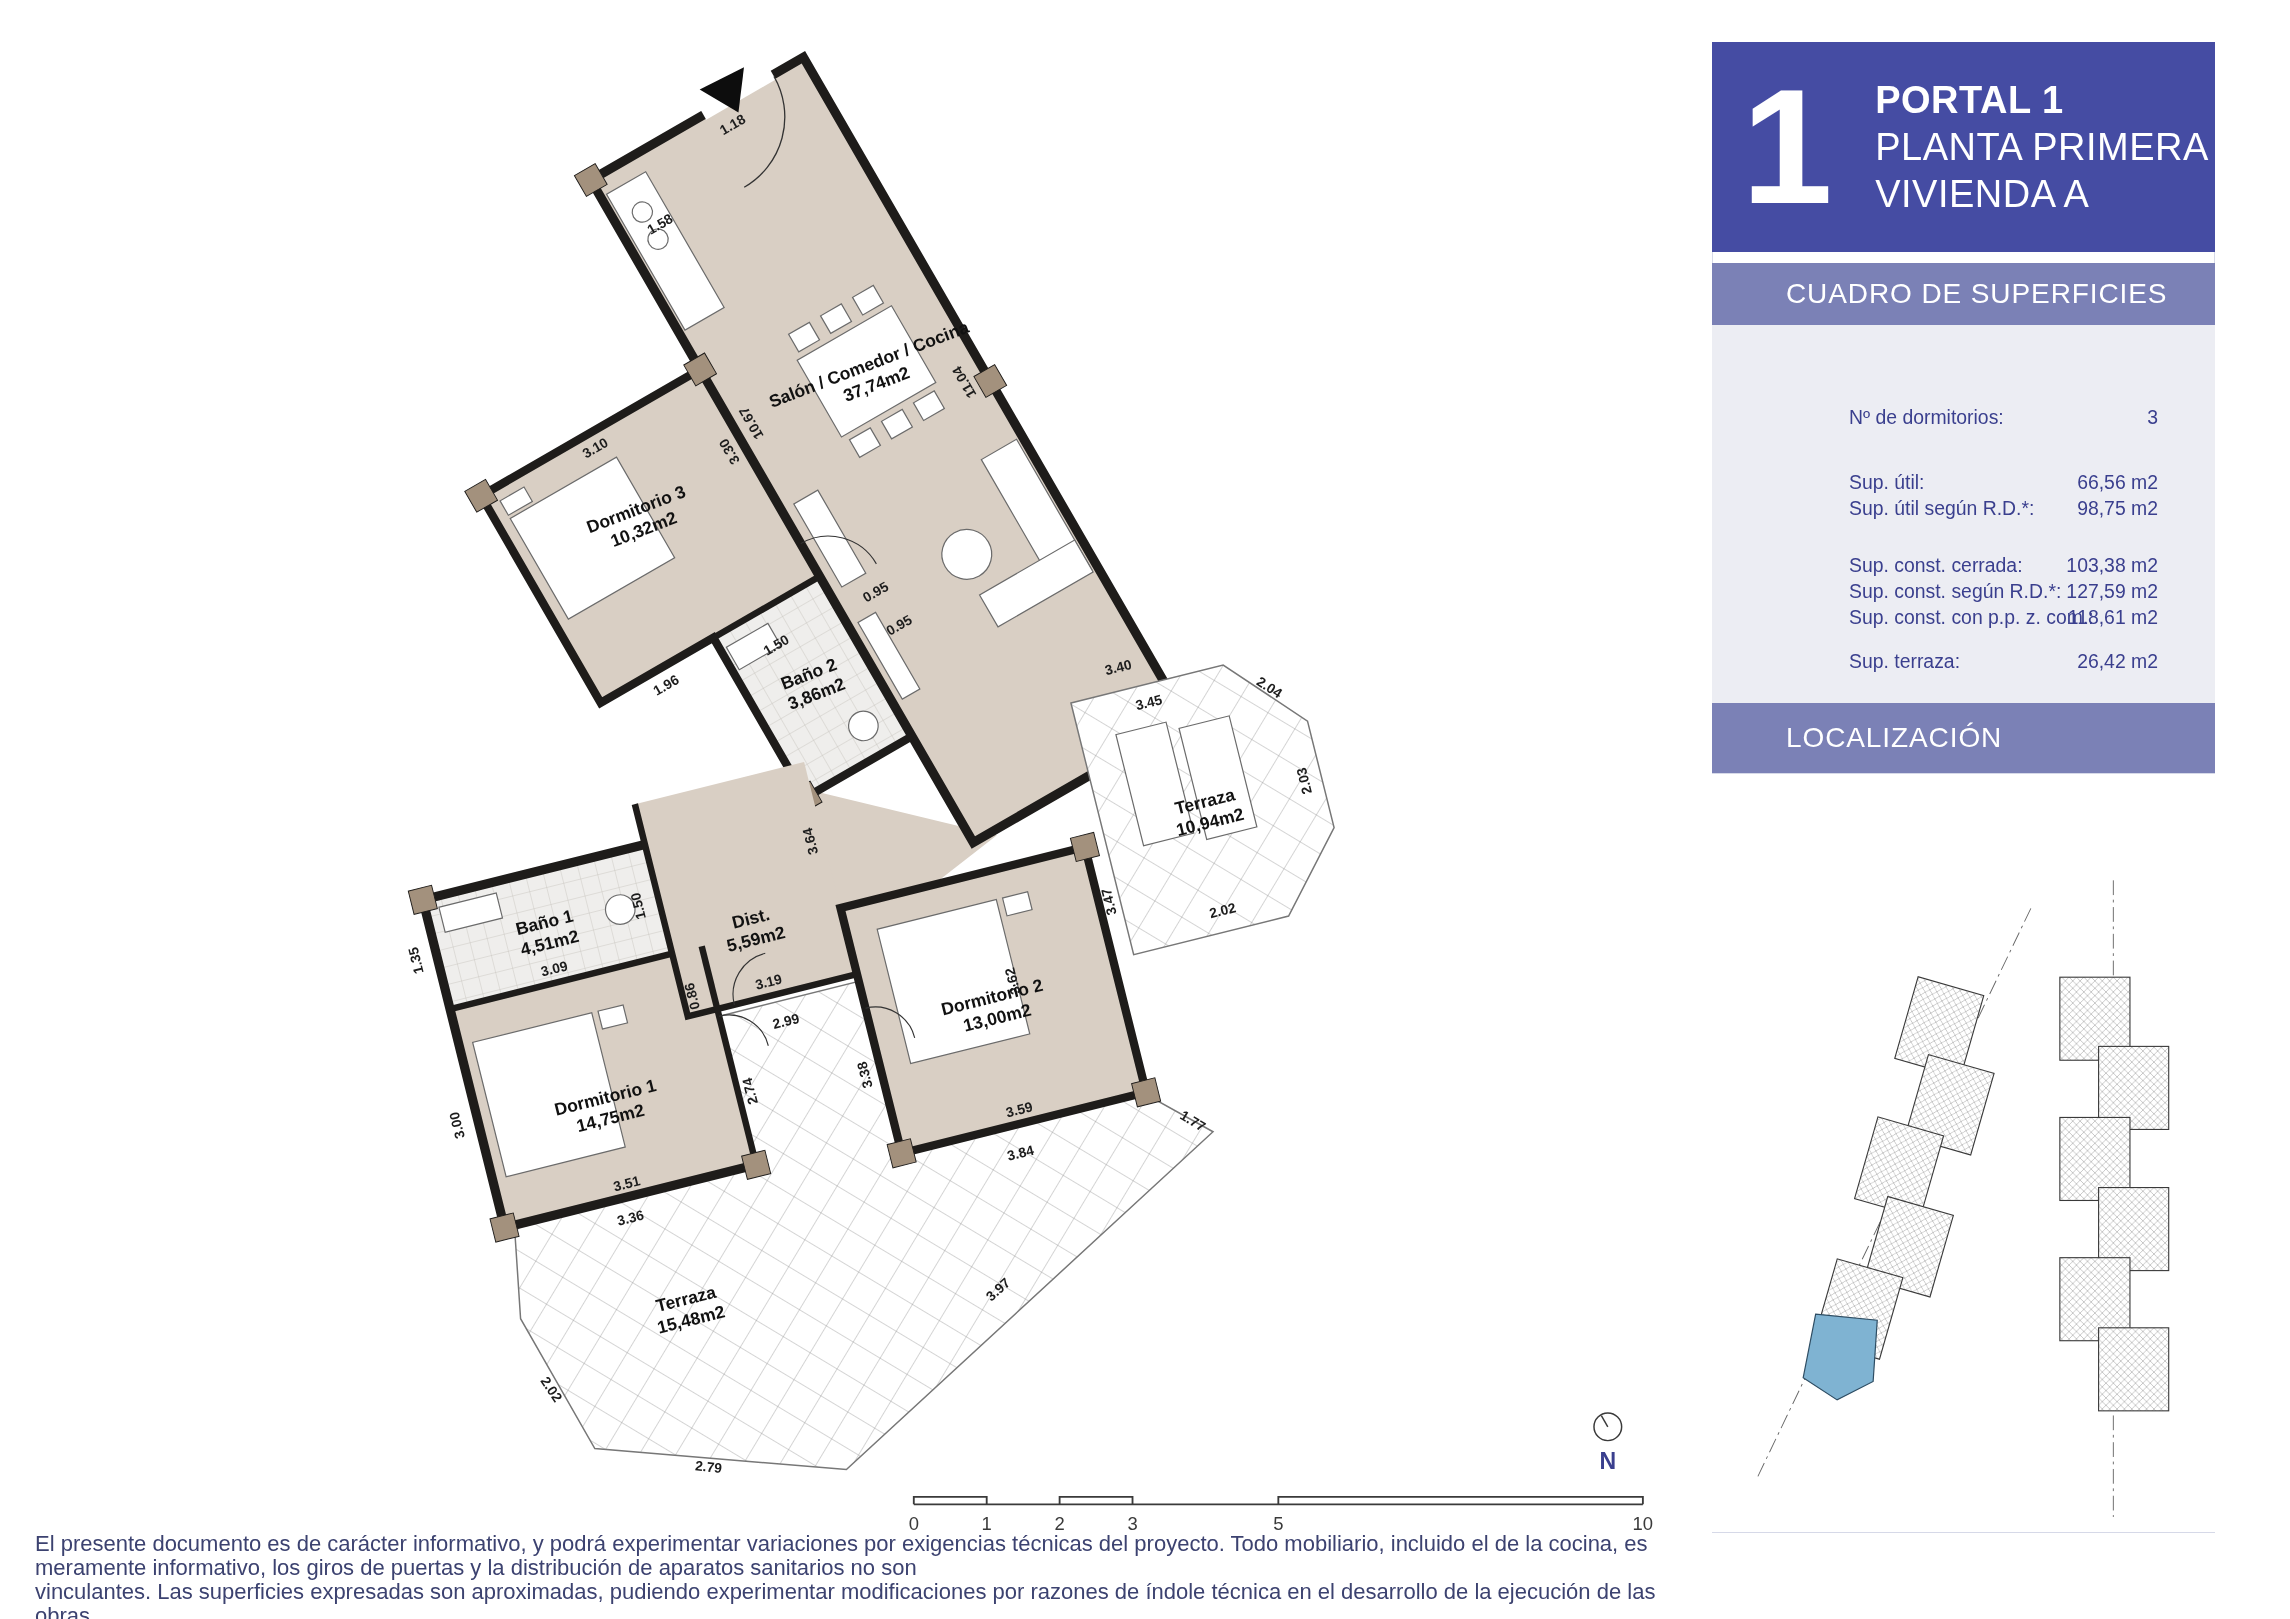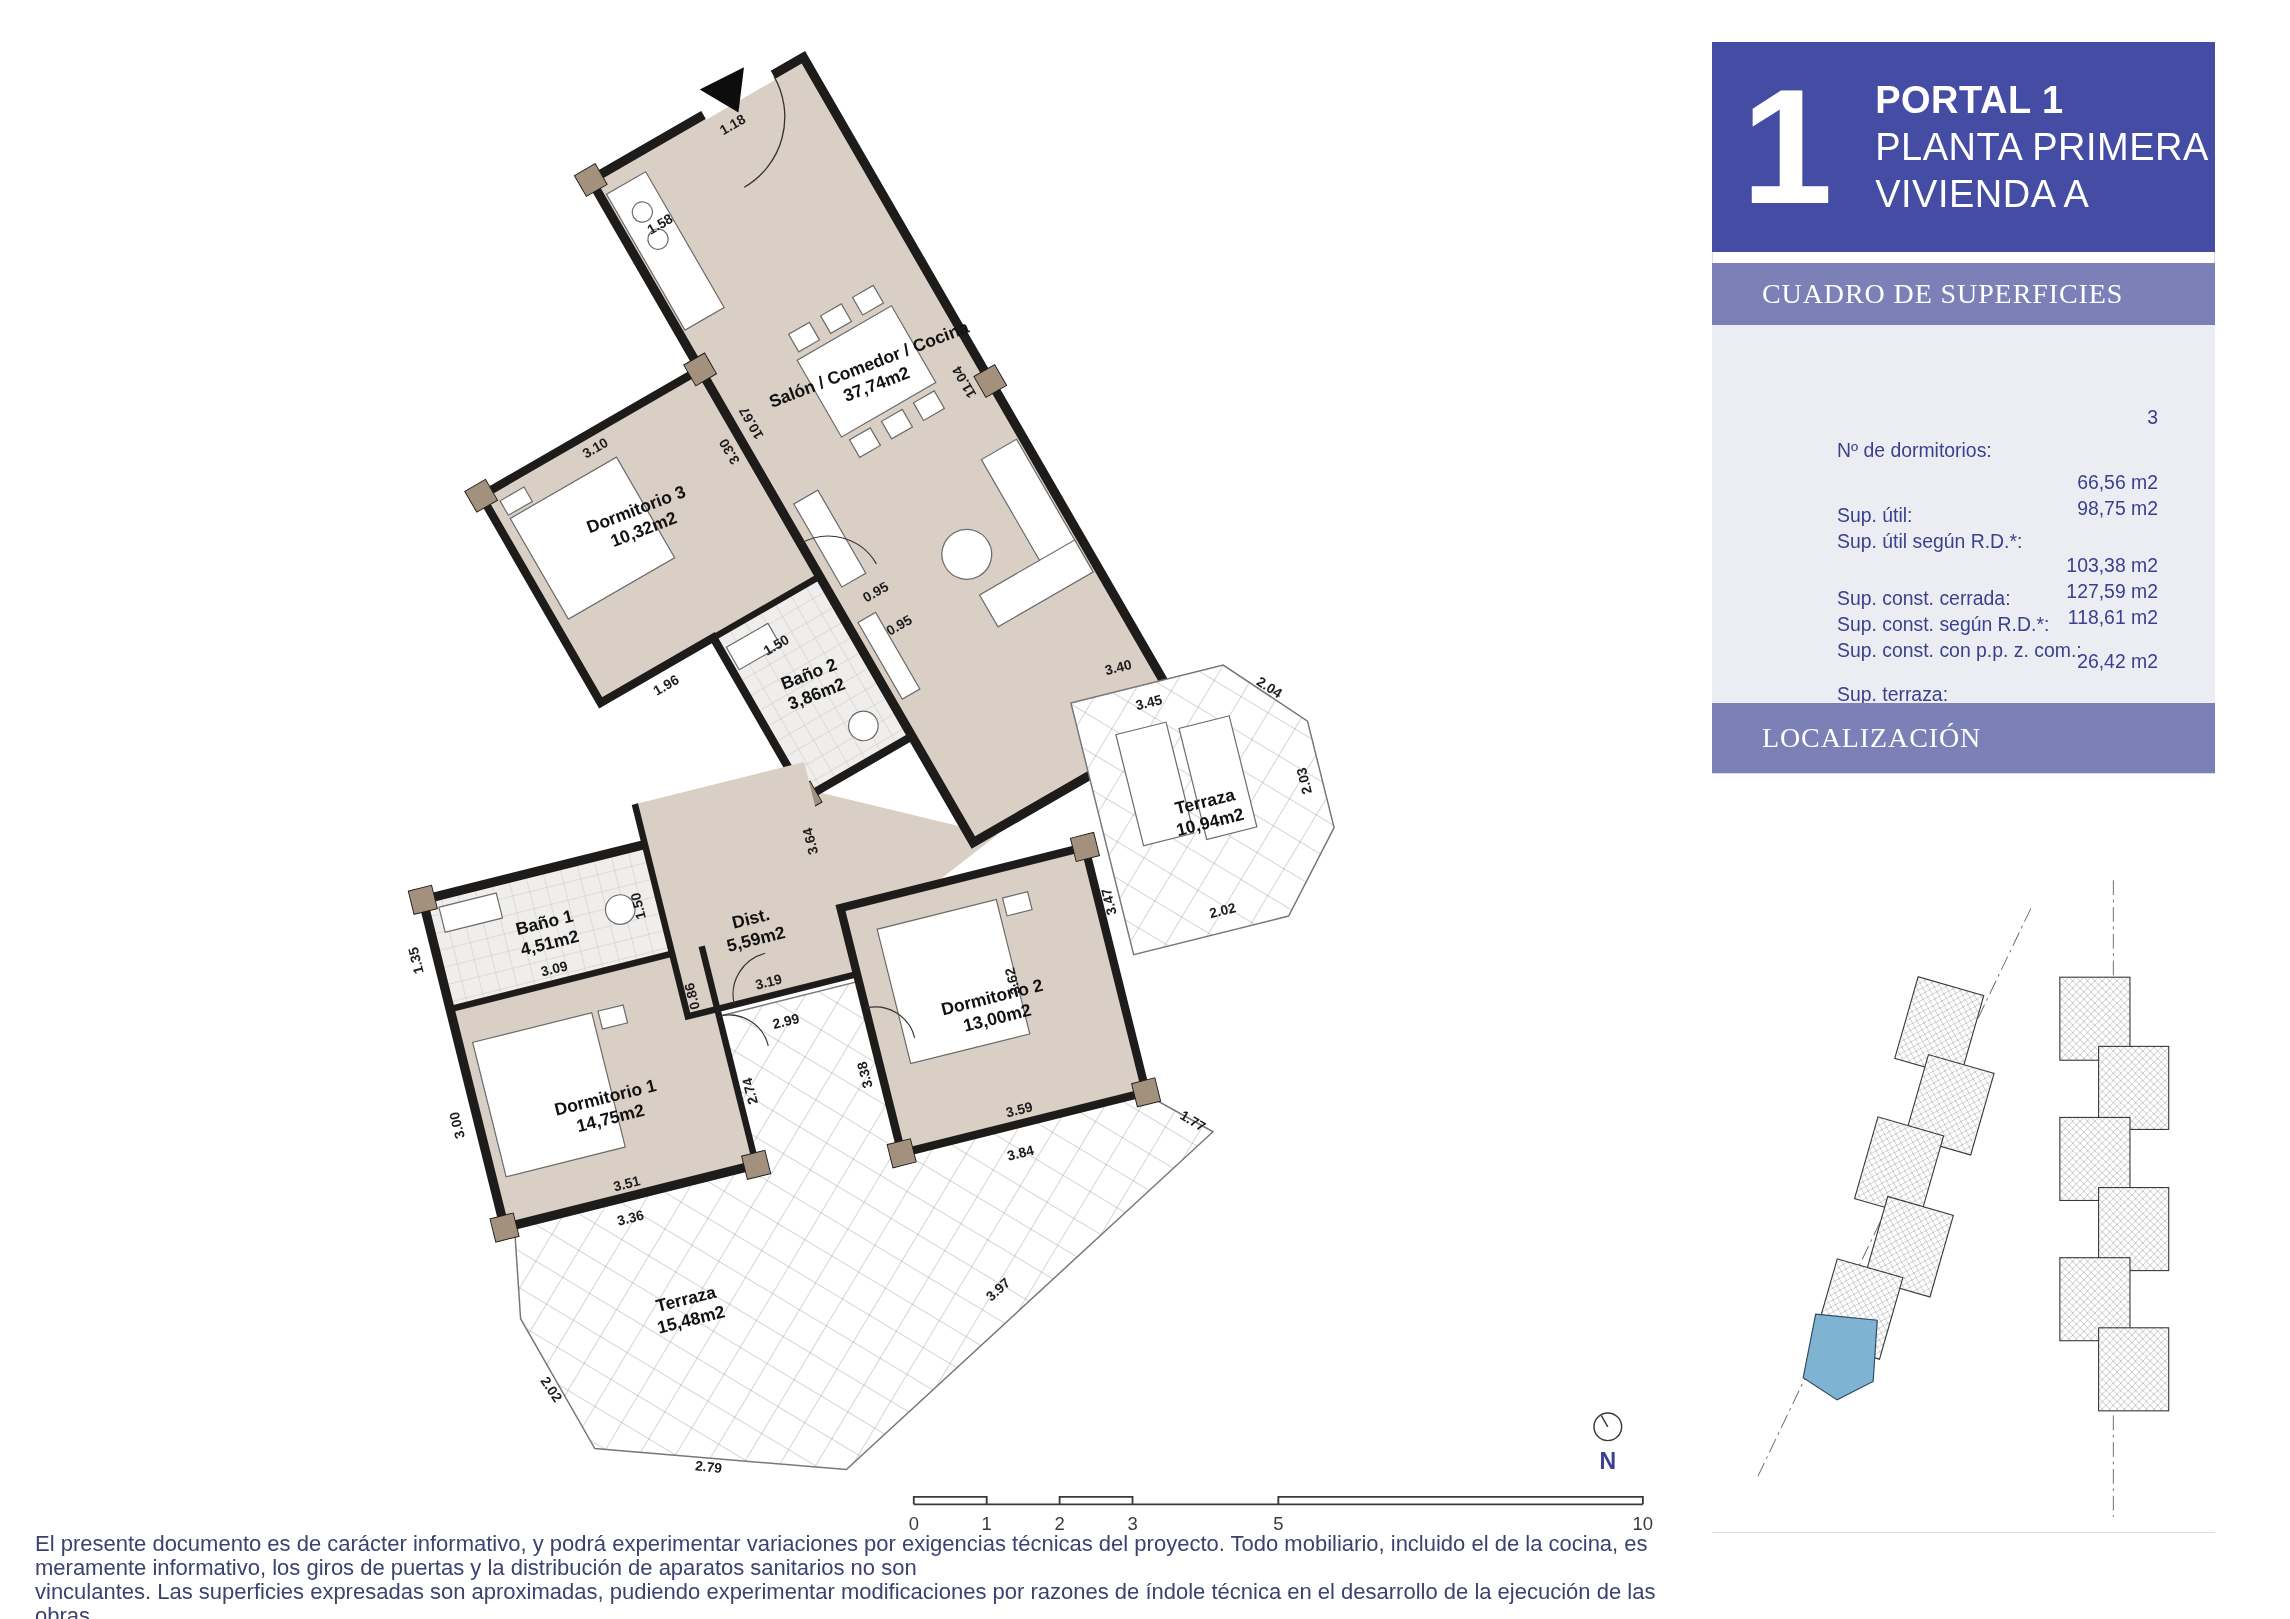--- a/index.html
+++ b/index.html
@@ -15,26 +15,26 @@
   .wall{stroke:#1e1c1a;fill:none;}
   .col{fill:#a3917d;stroke:#1e1c1a;stroke-width:1;}
   .scalelbl{font-size:20px;fill:#3a3a3a;text-anchor:middle;}
 
   
   .sb-border{position:absolute;left:1712px;top:42px;width:503px;height:1491px;border:0.9px solid #d6d9e8;box-sizing:border-box;}
   .hdr-box{position:absolute;left:1712px;top:42px;width:503px;height:210px;background:#454ca3;color:#fff;display:flex;align-items:center;box-sizing:border-box;padding-left:29.5px;}
   .hdr-num{font-size:164px;font-weight:bold;line-height:1;letter-spacing:-5.5px;}
   .hdr-lines{margin-left:48px;font-size:38px;line-height:47px;letter-spacing:0.5px;}
   .hdr-lines .b{font-weight:bold;}
-  .bar{position:absolute;left:1712px;width:503px;background:#7b81b6;color:#ffffff;font-size:28px;letter-spacing:0.9px;box-sizing:border-box;padding-left:50px;display:flex;align-items:center;font-family:Liberation Serif, serif;}
+  .bar{position:absolute;left:1712px;width:503px;background:#7b81b6;color:#ffffff;font-size:28px;letter-spacing:0.9px;box-sizing:border-box;padding-left:74px;display:flex;align-items:center;}
   .bar1{top:263px;height:62px;}
   .bar2{top:703px;height:70px;align-items:center;}
   .surt{position:absolute;left:1712px;top:325px;width:503px;height:378px;background:#ecedf3;}
   .srow{position:absolute;left:125px;right:57px;height:24px;font-size:19.4px;color:#3a3f8e;}
-  .srow .lab{position:absolute;left:0;margin-top:33px;}
+  .srow .lab{position:absolute;left:12px;}
   .srow .val{position:absolute;right:0;text-align:right;}
   .locbox{position:absolute;left:1712px;top:773px;width:503px;height:759px;background:#ffffff;border-top:0.9px solid #d6d9e8;box-sizing:border-box;}
 
   
   .footer{position:absolute;left:35px;top:1532px;width:1661px;font-size:22px;line-height:24px;color:#3c4270;}
 </style>
 </head>
 <body>
 
 <div id="page">

